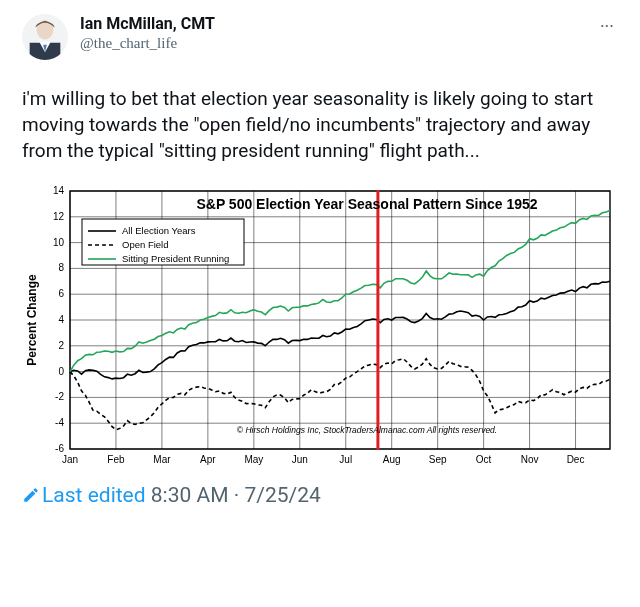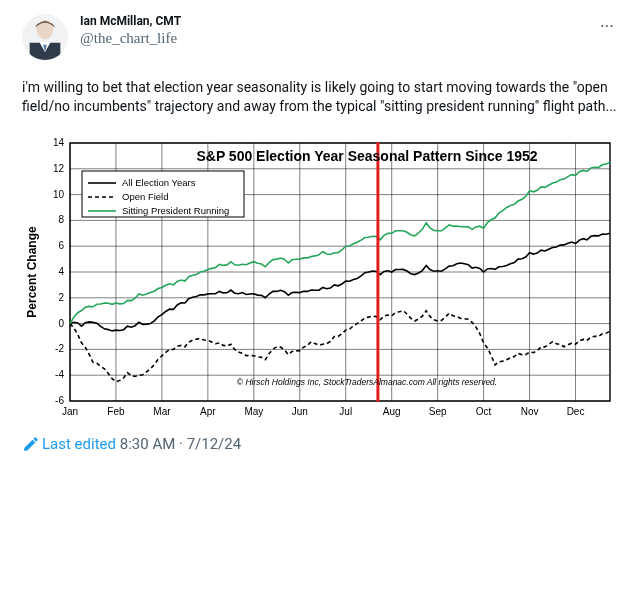--- a/index.html
+++ b/index.html
@@ -15,33 +15,33 @@
   .tweet { padding: 14px 22px 0 22px; }
 
   
   .hdr { display: flex; align-items: flex-start; }
   .avatar {
     width: 46px; height: 46px; border-radius: 50%;
     margin-right: 12px; overflow: hidden; flex: 0 0 auto;
   }
   .avatar svg { width: 100%; height: 100%; display: block; }
   .namecol { display: flex; flex-direction: column; line-height: 1.25; flex: 1 1 auto; }
-  .display-name { font-weight: 700; font-size: 12px; color: #0f1419; }
+  .display-name { font-weight: 700; font-size: 16px; color: #0f1419; }
   .handle { font-size: 15px; color: #536471; font-family: Liberation Serif, serif; }
   .more-icon { color: #536471; font-size: 18px; padding: 2px 4px; }
 
   
-  .body-text { margin-top: 18px; font-size: 14px; line-height: 1.38; white-space: pre-wrap; }
+  .body-text { margin-top: 26px; font-size: 19px; line-height: 1.38; white-space: pre-wrap; }
 
   
   .chart-wrap { margin-top: 18px; }
   .chart-wrap svg { display: block; }
 
   
-  .footer { margin-top: 10px; display: flex; align-items: center; color: #1d9bf0; font-size: 15px; }
+  .footer { margin-top: 10px; display: flex; align-items: center; color: #1d9bf0; font-size: 21px; }
   .edit-icon { width: 18px; height: 18px; margin-right: 2px; }
   .last-edited { color: #1d9bf0; }
   .timestamp { color: #536471; }
 </style>
 </head>
 <body>
 
 <div class="tweet">
 
   <div class="hdr">
@@ -128,16 +128,16 @@
         <text x="100" y="79" font-size="9.5" fill="#000" font-family="Arial">Sitting President Running</text>
         <text x="345" y="250.1" text-anchor="middle" font-size="8.5" fill="#000" font-style="italic" font-family="Arial">© Hirsch Holdings Inc, StockTradersAlmanac.com  All rights reserved.</text>
       </svg>
   </div>
 
   <div class="footer">
     <svg class="edit-icon" viewBox="0 0 24 24">
       <path d="M3 17.25V21h3.75L17.81 9.94l-3.75-3.75L3 17.25zM20.71 7.04a1 1 0 0 0 0-1.41l-2.34-2.34a1 1 0 0 0-1.41 0l-1.83 1.83 3.75 3.75 1.83-1.83z" fill="#1d9bf0"></path>
     </svg>
     <span class="last-edited">Last edited</span>
-    <span class="timestamp">&nbsp;<span>8:30 AM</span>&nbsp;·&nbsp;<span>7/12/24</span></span>
+    <span class="timestamp">&nbsp;<span>8:30 AM</span>&nbsp;·&nbsp;<span>7/25/24</span></span>
   </div>
 
 </div>
 
 </body></html>

